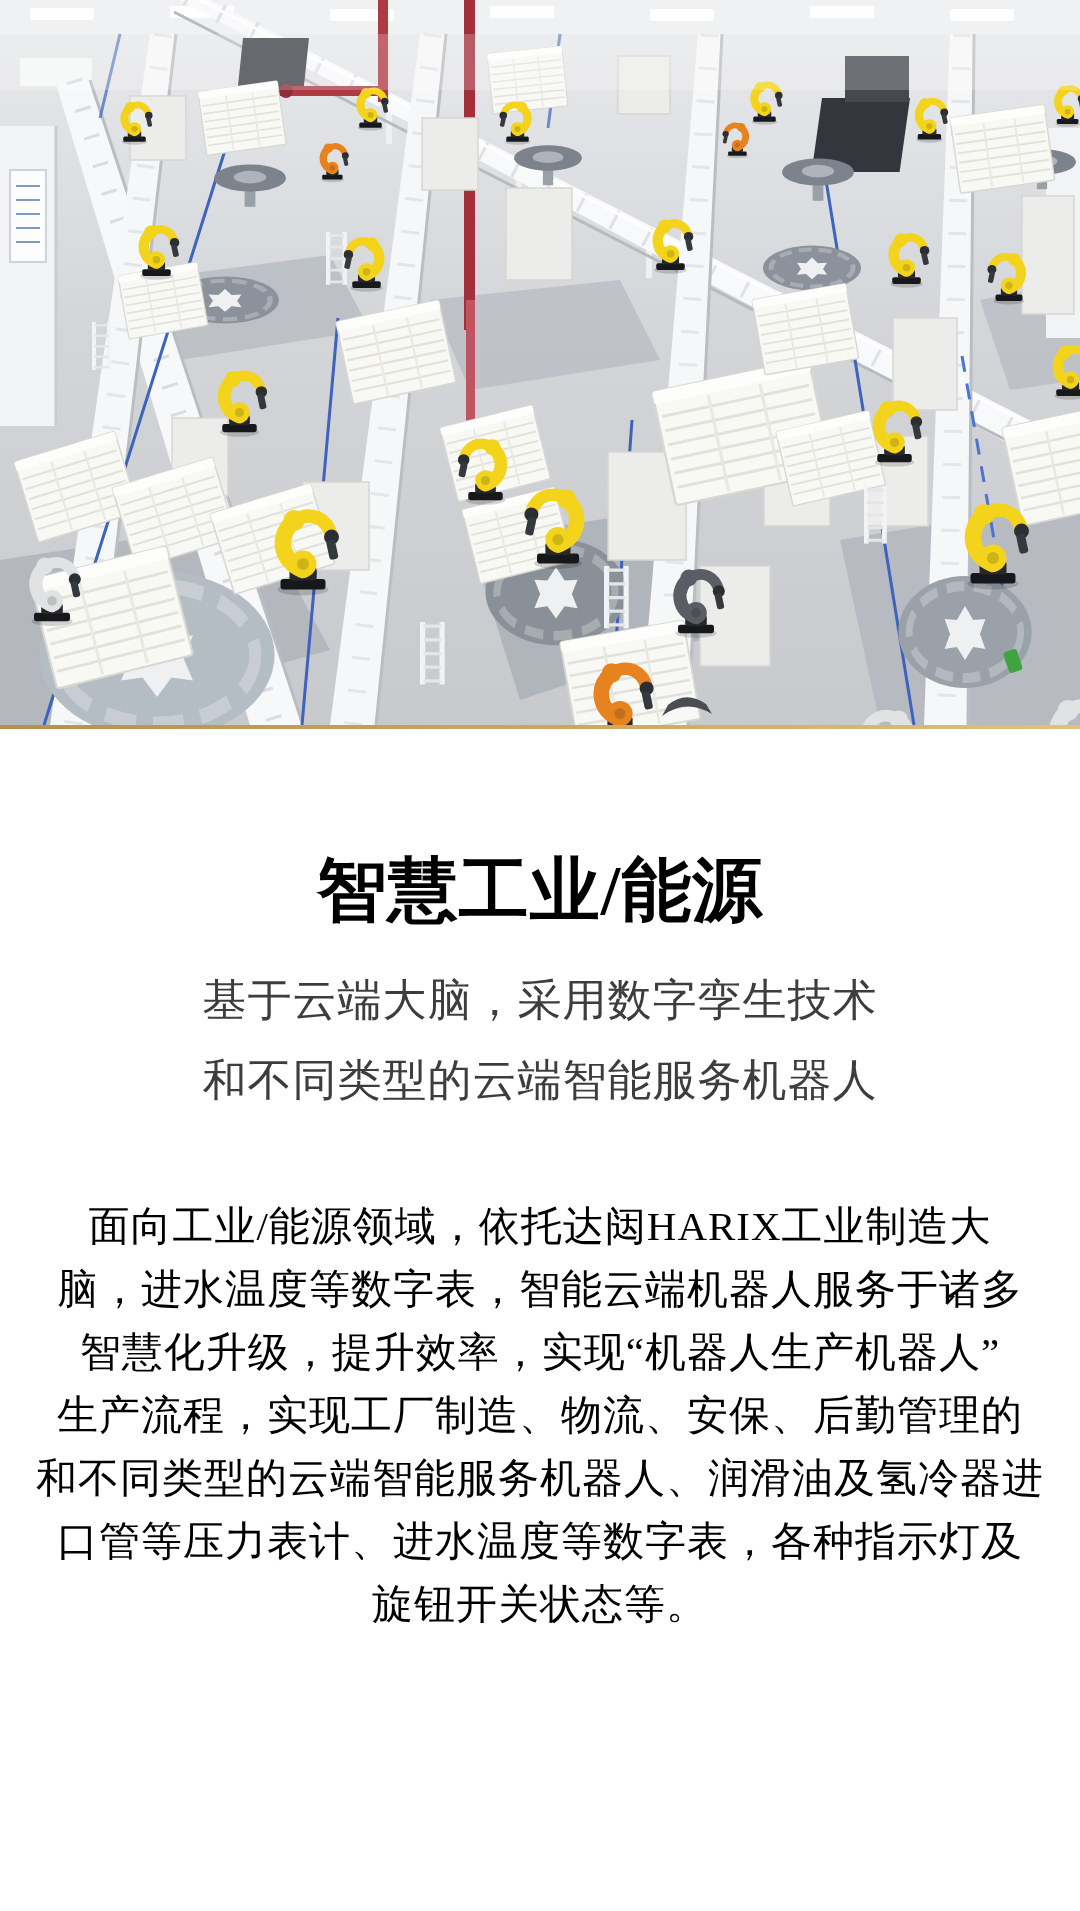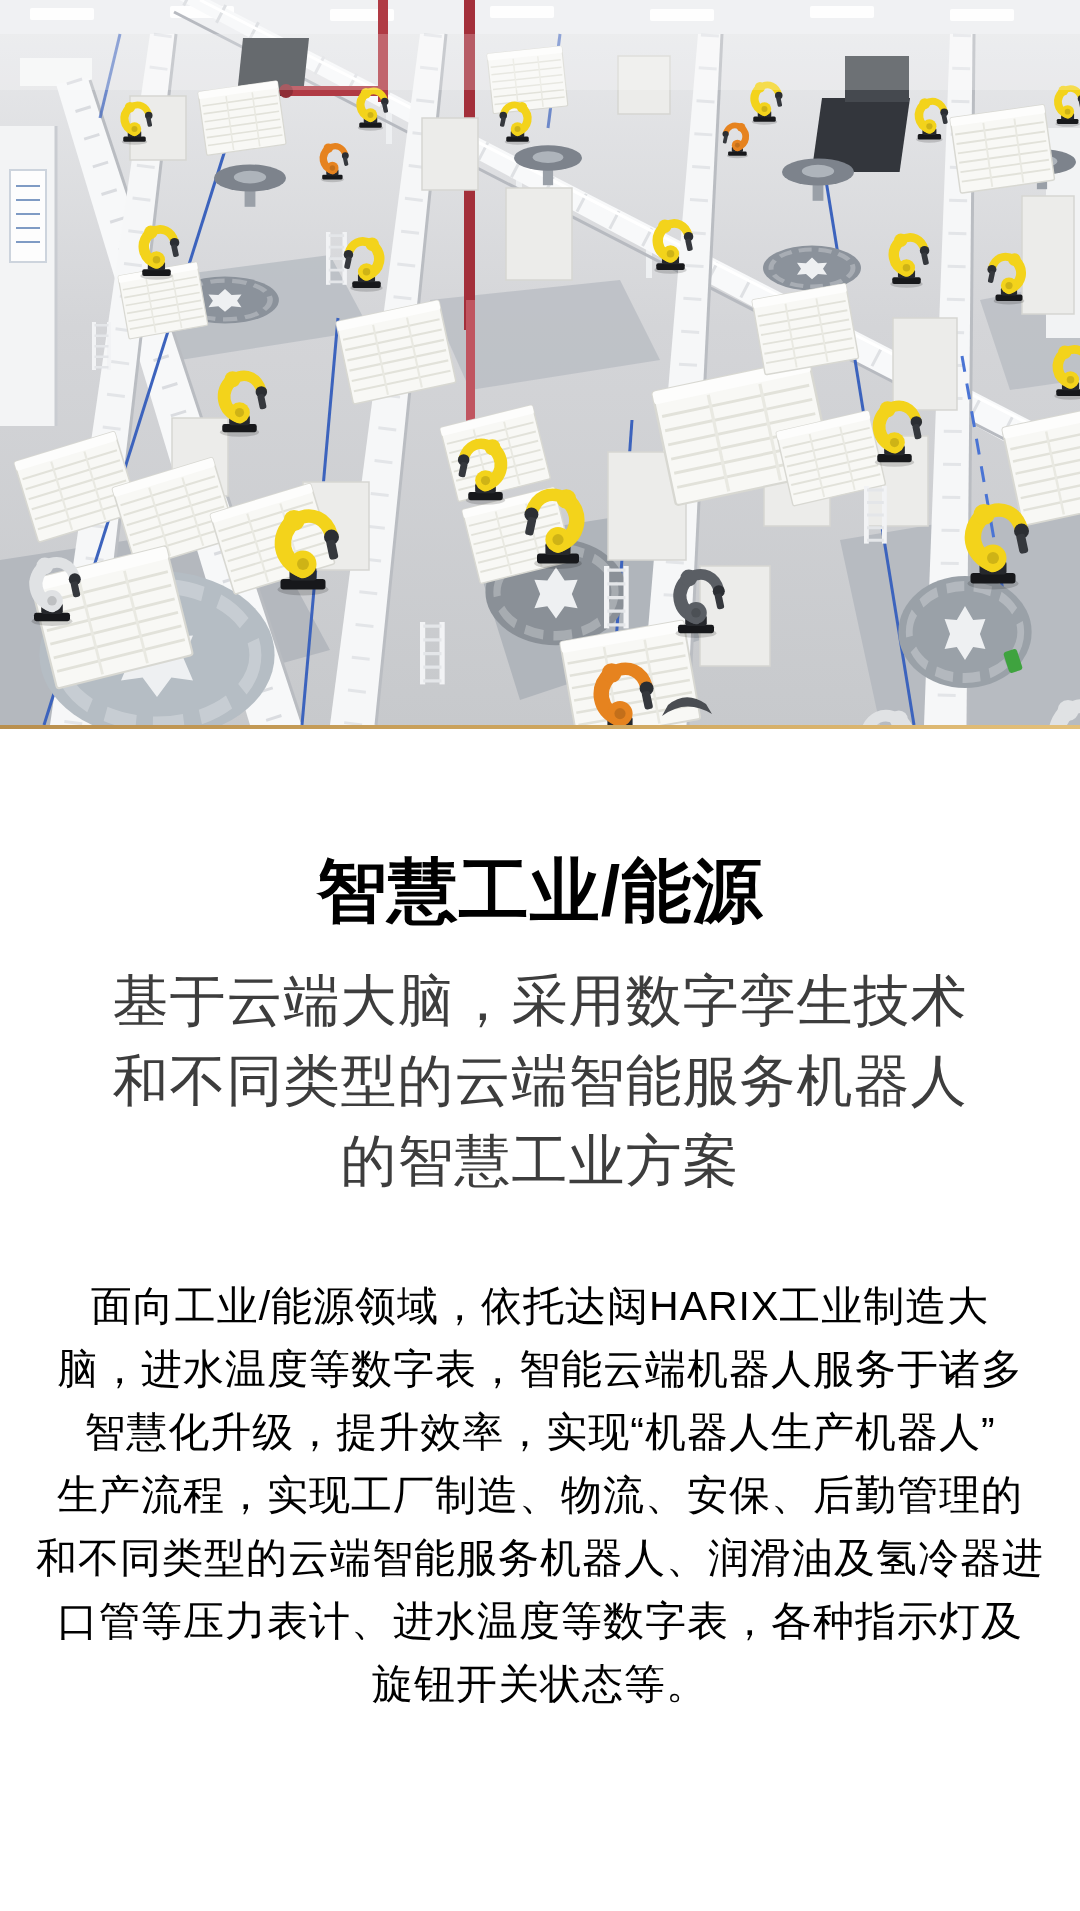--- a/index.html
+++ b/index.html
@@ -1,36 +1,36 @@
 <!DOCTYPE html>
 <html><head>
 <meta charset="utf-8">
 <style>
   html,body{margin:0;padding:0;background:#ffffff;}
   .page{
     width:1080px;height:1911px;overflow:hidden;background:#ffffff;
-    font-family:Liberation Sans, sans-serif;
+    font-family:Liberation Serif, serif;
     -webkit-font-smoothing:antialiased;
   }
   
   .hero{margin:0;width:1080px;height:729px;position:relative;display:block;}
   .hero svg{display:block;}
   .hero-progress{
     position:absolute;left:0;bottom:0;width:1080px;height:4px;
     background:linear-gradient(90deg,#b98f4e 0%,#cfa75f 55%,#e3c07b 100%);
   }
   
   .title{
     margin:124px 28px 0;
     text-align:center;font-size:70px;line-height:76px;font-weight:600;
     color:#000000;letter-spacing:1px;
   }
   .subtitle{
     margin:32px 28px 16px;
-    text-align:center;font-size:56px;line-height:80px;font-weight:500;
+    text-align:center;font-size:44px;line-height:80px;font-weight:500;
     color:#3d3d3d;letter-spacing:1px;
   }
   .bodytext{
     margin:74px 26px 0;
     text-align:center;font-size:41px;line-height:63px;font-weight:400;
     color:#000000;letter-spacing:1px;
   }
   
   .rY{color:#f3d31b;} .rO{color:#e6831f;} .rW{color:#e0e2e4;} .rD{color:#5a5e64;}
 </style>
@@ -303,21 +303,20 @@
       <rect x="0" y="34" width="1080" height="56" fill="#ffffff" opacity="0.22"></rect>
     </svg>
     <div class="hero-progress"></div>
   </figure>
 
   <h1 class="title">智慧工业/能源</h1>
 
   <h2 class="subtitle">
     <div>基于云端大脑，采用数字孪生技术</div>
     <div>和不同类型的云端智能服务机器人</div>
-    <div>的智慧工业方案</div>
   </h2>
 
   <div class="bodytext">
     <div>面向工业/能源领域，依托达闼HARIX工业制造大</div>
     <div>脑，进水温度等数字表，智能云端机器人服务于诸多</div>
     <div>智慧化升级，提升效率，实现“机器人生产机器人”</div>
     <div>生产流程，实现工厂制造、物流、安保、后勤管理的</div>
     <div>和不同类型的云端智能服务机器人、润滑油及氢冷器进</div>
     <div>口管等压力表计、进水温度等数字表，各种指示灯及</div>
     <div>旋钮开关状态等。</div>

